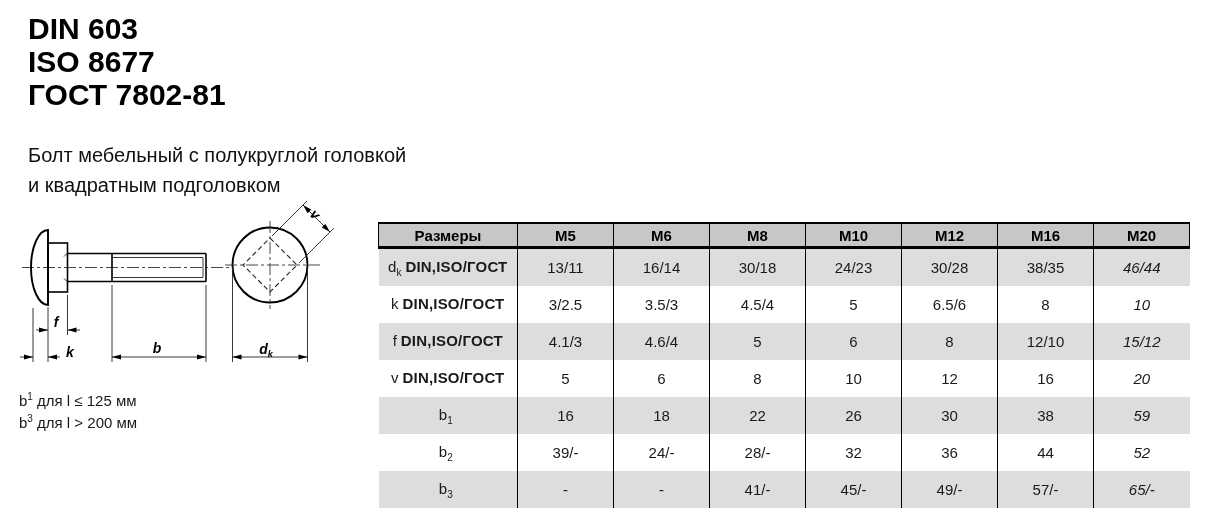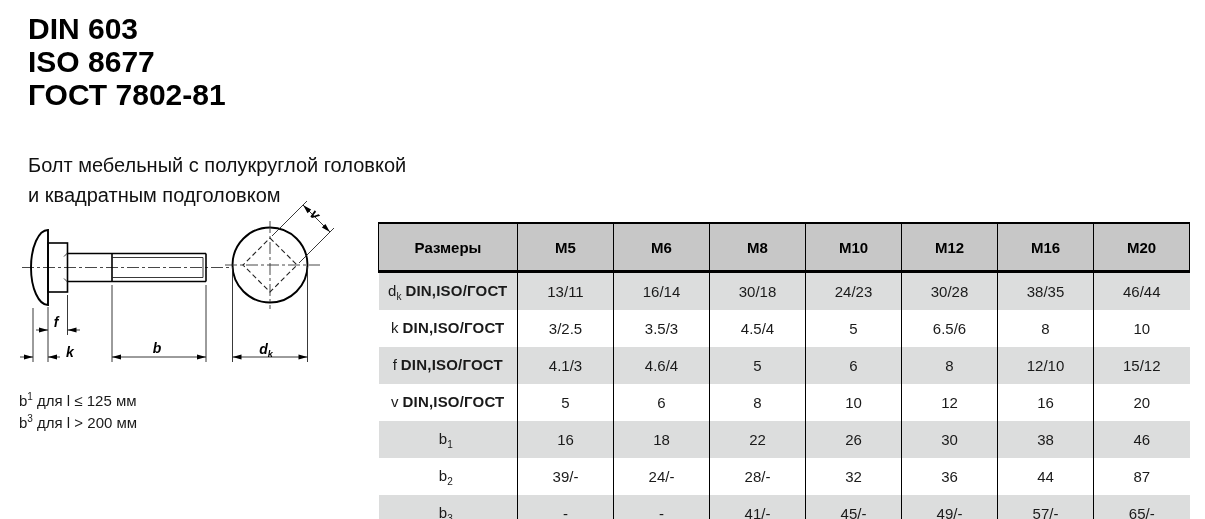--- a/index.html
+++ b/index.html
@@ -6,48 +6,48 @@
   body {
     width:1205px; height:519px; position:relative; overflow:hidden;
     background:#ffffff; color:#1a1a1a;
     font-family:"Liberation Sans", sans-serif;
   }
   .standards {
     position:absolute; left:28px; top:12px;
     font-size:30px; font-weight:bold; line-height:33px; color:#000;
   }
   .subtitle {
-    position:absolute; left:28px; top:150px;
+    position:absolute; left:28px; top:140px;
     font-size:20px; line-height:30px; color:#111;
   }
   .drawing-svg { position:absolute; left:0; top:195px; }
   .footnotes {
     position:absolute; left:19px; top:390px;
     font-size:15px; line-height:22px; color:#1a1a1a;
   }
   .footnotes sup { font-size:10px; line-height:0; }
 
   table.spec {
     position:absolute; left:378px; top:222px;
     border-collapse:collapse; table-layout:fixed;
   }
   table.spec th {
     height:18px; background:#c7c7c7; font-size:15px; font-weight:bold; color:#000;
     border-top:2px solid #000; border-bottom:3px solid #000;
     border-left:1px solid #000; border-right:1px solid #000;
-    text-align:center; padding:14px;
+    text-align:center; padding:2px;
   }
   table.spec td {
     height:37px; text-align:center; vertical-align:middle;
     font-size:15px; padding:0;
     border-left:1px solid #c2410c; border-right:1px solid #000;
   }
   table.spec tbody tr:nth-child(odd) td { background:#dcdddd; }
   table.spec tbody td:first-child { border-left:none; }
-  table.spec tbody td:last-child  { border-right:none; }
+  table.spec tbody td:last-child  { border-right:none;font-style:italic; }
   .sym { font-size:15px; }
   sub.rsub { font-size:10px; }
   .std { margin-left:4px; font-size:15px; font-weight:bold; letter-spacing:0.2px; }
 
   .dline  { stroke:#000; stroke-width:1.6; fill:none; }
   .dthick { stroke:#000; stroke-width:1.9; fill:none; }
   .thin   { stroke:#222; stroke-width:0.9; fill:none; }
   .cline  { stroke:#333; stroke-width:0.9; fill:none; stroke-dasharray:12 3 3 3; }
   .hidden-line { stroke:#222; stroke-width:1.1; fill:none; stroke-dasharray:5 3; }
   .arrow  { fill:#000; stroke:none; }
@@ -209,31 +209,31 @@
       <td>20</td>
     </tr>
     <tr>
       <td><span class="sym">b</span><sub class="rsub">1</sub><span class="std"></span></td>
       <td>16</td>
       <td>18</td>
       <td>22</td>
       <td>26</td>
       <td>30</td>
       <td>38</td>
-      <td>46</td>
+      <td>59</td>
     </tr>
     <tr>
       <td><span class="sym">b</span><sub class="rsub">2</sub><span class="std"></span></td>
       <td>39/-</td>
       <td>24/-</td>
       <td>28/-</td>
       <td>32</td>
       <td>36</td>
       <td>44</td>
-      <td>87</td>
+      <td>52</td>
     </tr>
     <tr>
       <td><span class="sym">b</span><sub class="rsub">3</sub><span class="std"></span></td>
       <td>-</td>
       <td>-</td>
       <td>41/-</td>
       <td>45/-</td>
       <td>49/-</td>
       <td>57/-</td>
       <td>65/-</td>

